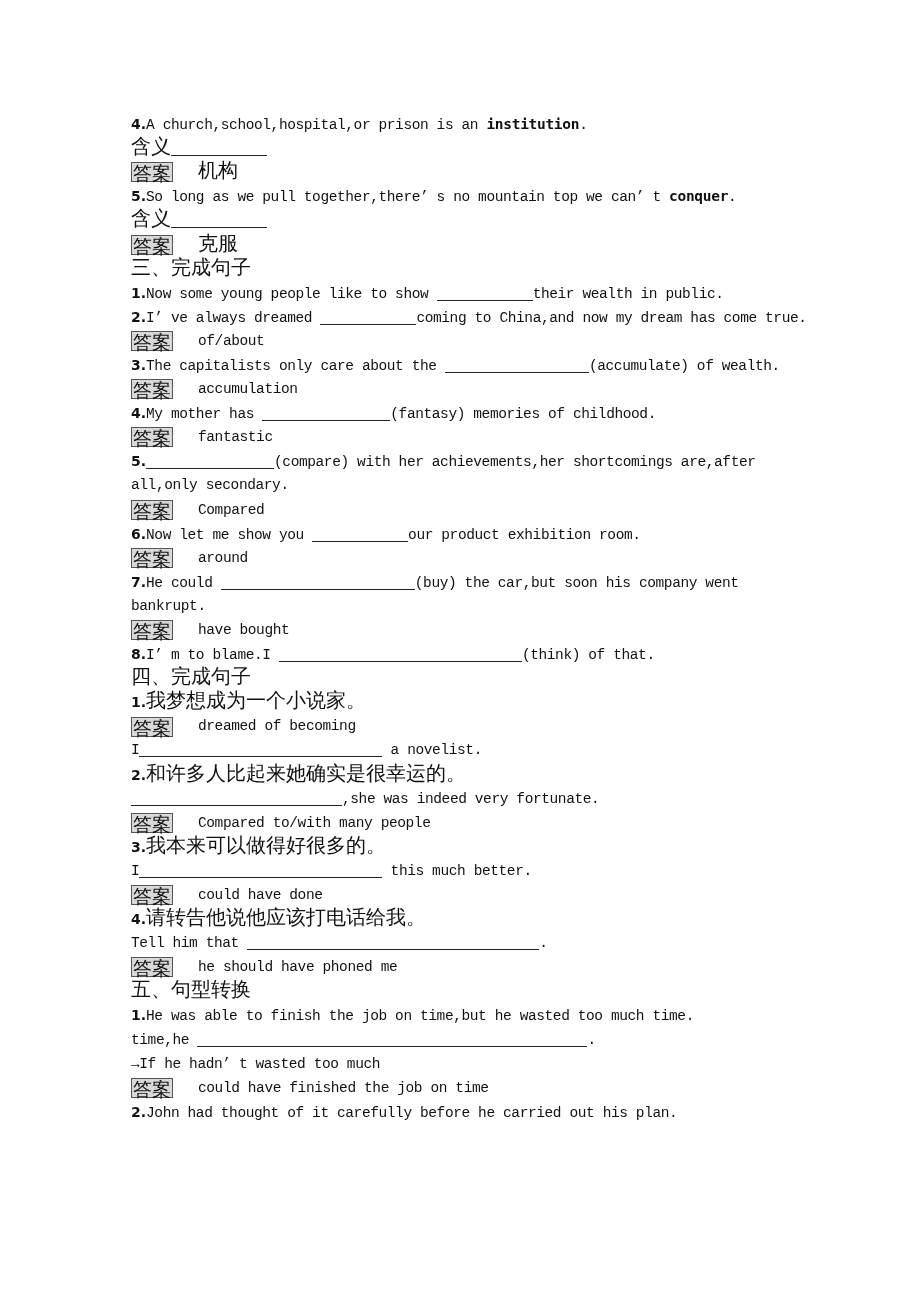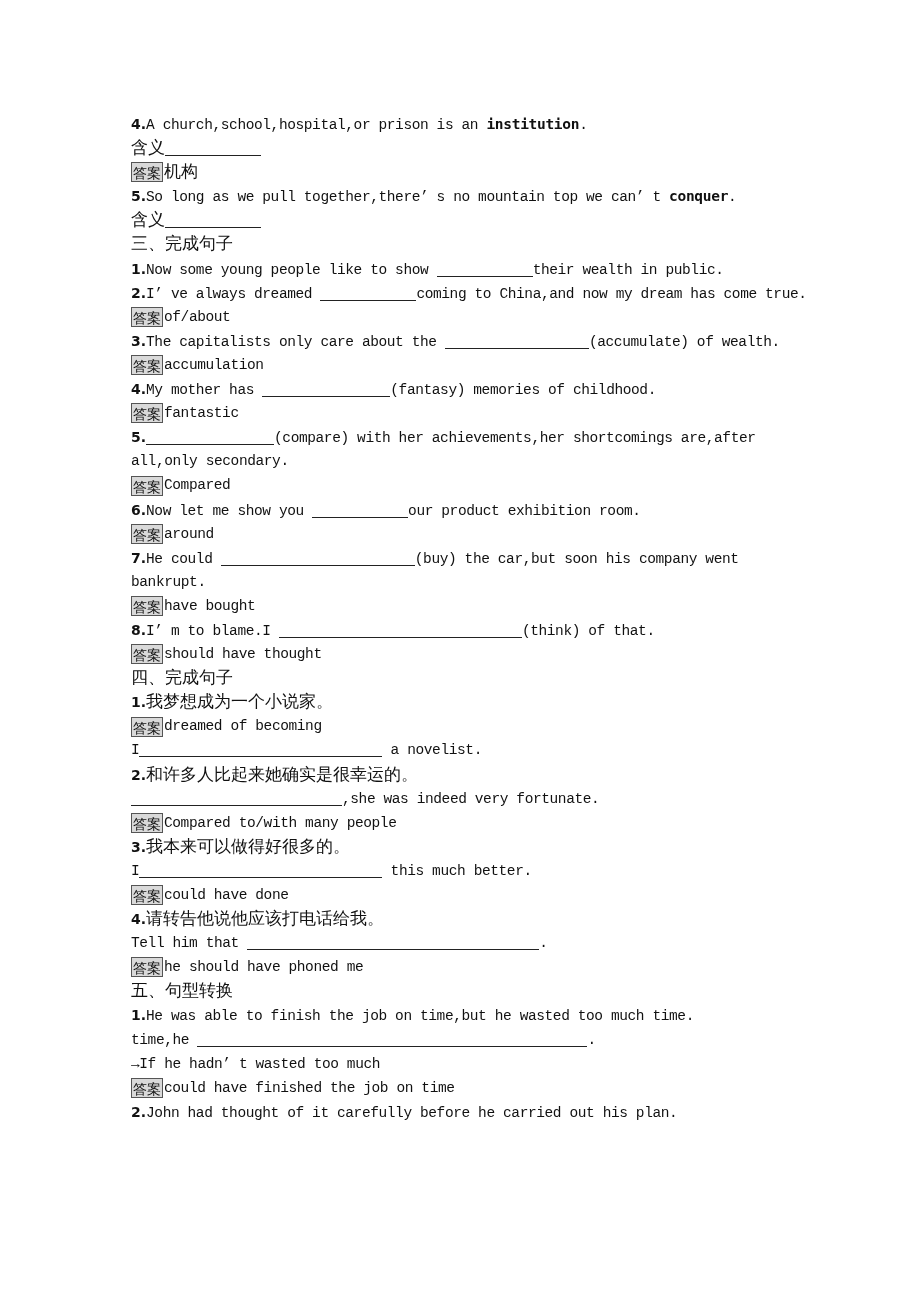--- a/index.html
+++ b/index.html
@@ -4,30 +4,30 @@
   <style>
     html, body { margin: 0; padding: 0; background: #ffffff; }
     body { width: 920px; height: 1302px; position: relative; overflow: hidden; }
     .page {
       position: absolute; left: 131px; top: 112px; width: 660px;
       font-family: "Liberation Mono", "DejaVu Sans Mono", monospace;
       font-size: 14.5px; color: #111; letter-spacing: -0.4px;
     }
     .line { height: 24.1px; line-height: 24.1px; white-space: nowrap; }
     .num { font-family: "DejaVu Sans", sans-serif; font-weight: bold; font-size: 14px; letter-spacing: 0; }
-    .cjk { font-family: Liberation Serif, serif; font-size: 17px; letter-spacing: 0; }
+    .cjk { font-family: Liberation Mono, monospace; font-size: 20px; letter-spacing: 0; }
     .bold { font-family: "DejaVu Sans Mono", monospace; font-weight: bold; letter-spacing: -0.3px; margin-top: 44px; }
     .blank { display: inline-block; border-bottom: 1px solid #222; height: 16px; vertical-align: -3px; }
     .tag {
       display: inline-block; height: 20px; line-height: 20px; padding: 0 1px;
       background: #d9d9d9; border: 1px solid #555; font-family: "DejaVu Sans", sans-serif;
-      font-size: 14px; letter-spacing: 0; vertical-align: middle; box-sizing: border-box;
+      font-size: 19px; letter-spacing: 0; vertical-align: middle; box-sizing: border-box;
       margin-right: 1px;
     }
-    .ans { vertical-align: middle; }
+    .ans { vertical-align: middle; padding-left: 24px; }
   </style>
 </head>
 <body>
 
 <div class="page">
 
   <div class="line">
     <span class="num">4.</span><span>A church,school,hospital,or prison is an </span><span class="bold">institution</span><span>.</span>
   </div>
   <div class="line">
@@ -35,20 +35,23 @@
   </div>
   <div class="line">
     <span class="tag">答案</span><span class="ans cjk">机构</span>
   </div>
 
   <div class="line">
     <span class="num">5.</span><span>So long as we pull together,there’ s no mountain top we can’ t </span><span class="bold">conquer</span><span>.</span>
   </div>
   <div class="line">
     <span class="cjk">含义</span><span class="blank" style="width:96px"></span>
+  </div>
+  <div class="line">
+    <span class="tag">答案</span><span class="ans cjk">克服</span>
   </div>
 
   <div class="line cjk">三、完成句子</div>
 
   <div class="line">
     <span class="num">1.</span><span>Now some young people like to show </span><span class="blank" style="width:96px"></span><span>their wealth in public.</span>
   </div>
 
   <div class="line">
     <span class="num">2.</span><span>I’ ve always dreamed </span><span class="blank" style="width:96px"></span><span>coming to China,and now my dream has come true.</span>
@@ -89,23 +92,20 @@
   <div class="line">
     <span class="num">7.</span><span>He could </span><span class="blank" style="width:194px"></span><span>(buy) the car,but soon his company went</span>
   </div>
   <div class="line"><span>bankrupt.</span></div>
   <div class="line">
     <span class="tag">答案</span><span class="ans">have bought</span>
   </div>
 
   <div class="line">
     <span class="num">8.</span><span>I’ m to blame.I </span><span class="blank" style="width:243px"></span><span>(think) of that.</span>
-  </div>
-  <div class="line">
-    <span class="tag">答案</span><span class="ans">should have thought</span>
   </div>
 
   <div class="line cjk">四、完成句子</div>
 
   <div class="line">
     <span class="num">1.</span><span class="cjk">我梦想成为一个小说家。</span>
   </div>
   <div class="line">
     <span class="tag">答案</span><span class="ans">dreamed of becoming</span>
   </div>

